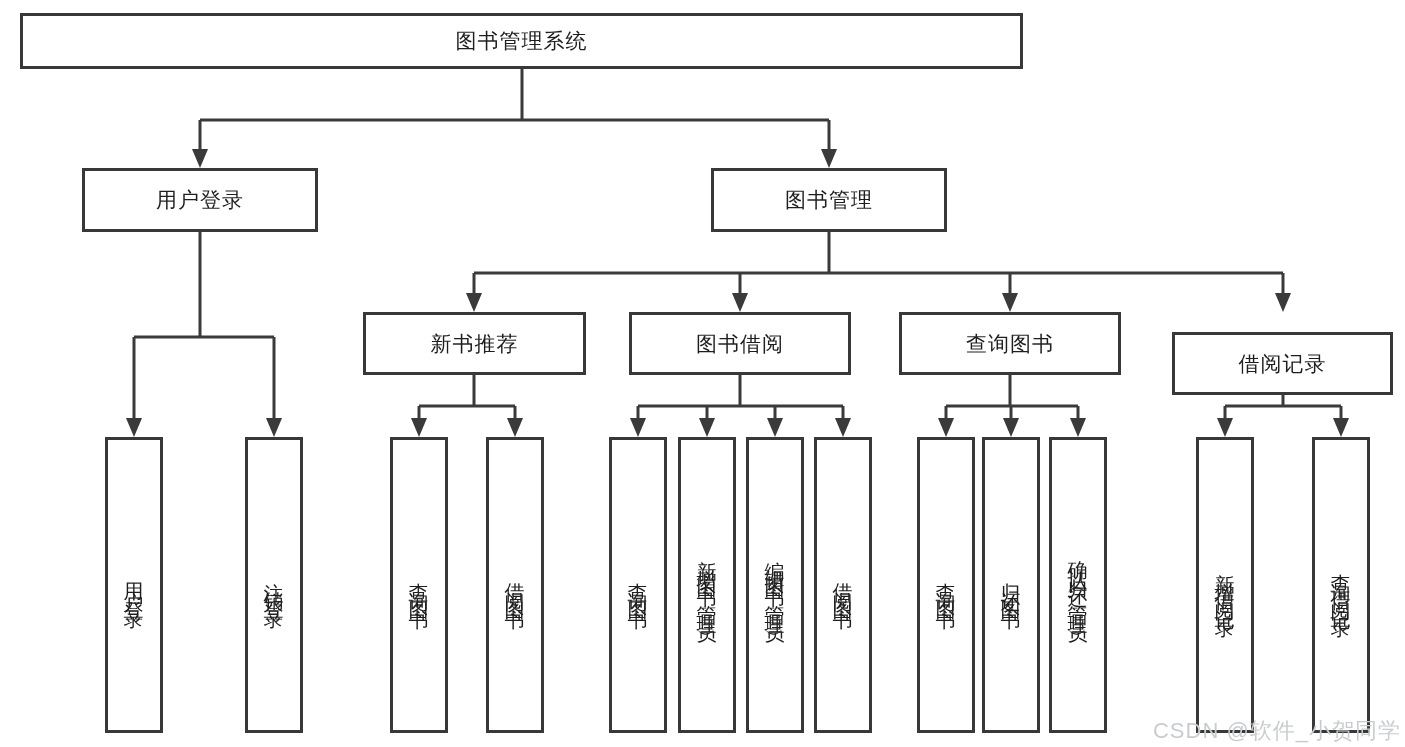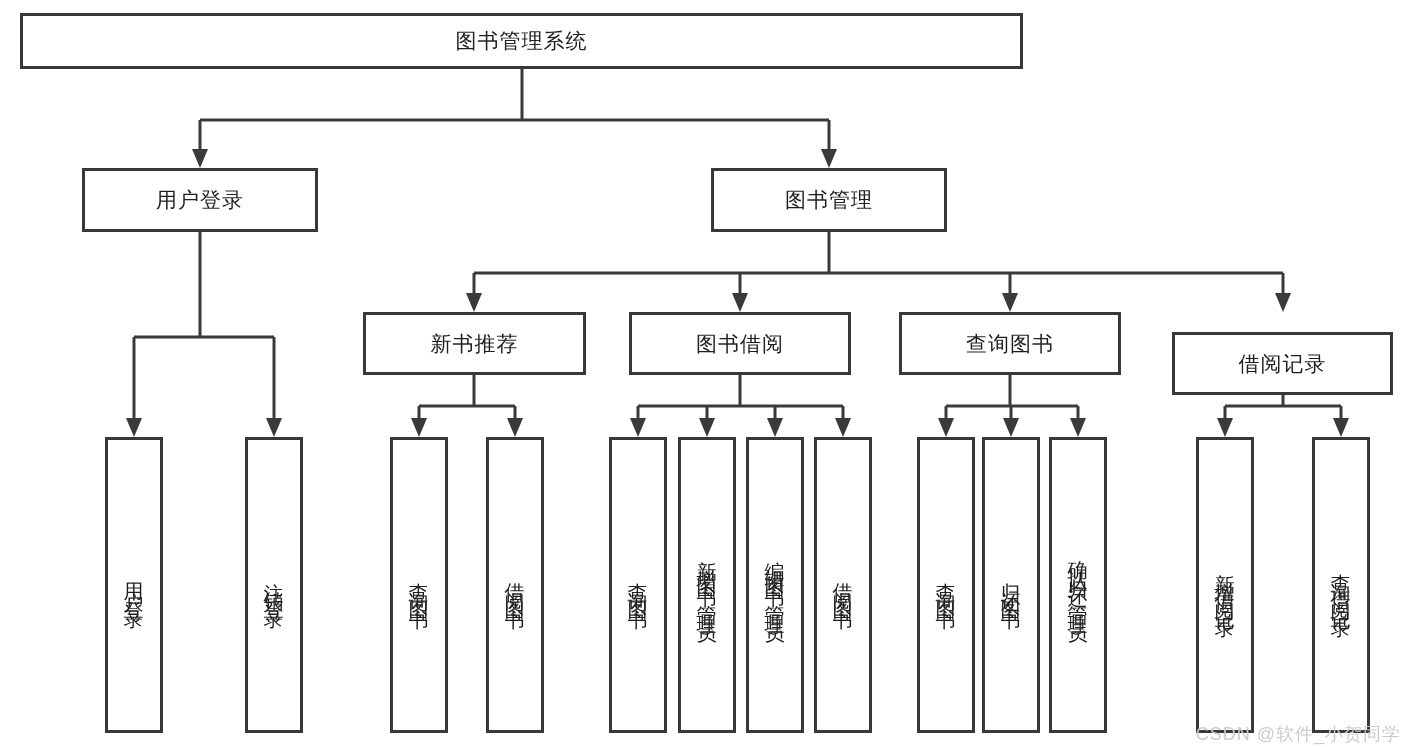--- a/index.html
+++ b/index.html
@@ -51,21 +51,21 @@
     font-size: 20px;
     letter-spacing: 9px;
     line-height: 1;
     color: var(--text);
     white-space: nowrap;
   }
   .watermark {
     position: absolute;
     right: 4px;
     bottom: 1px;
-    font-size: 18px;
+    font-size: 22px;
     color: var(--watermark);
     letter-spacing: 1px;
     z-index: 5;
   }
 </style>
 </head>
 <body>
 
 <div id="canvas">
 

